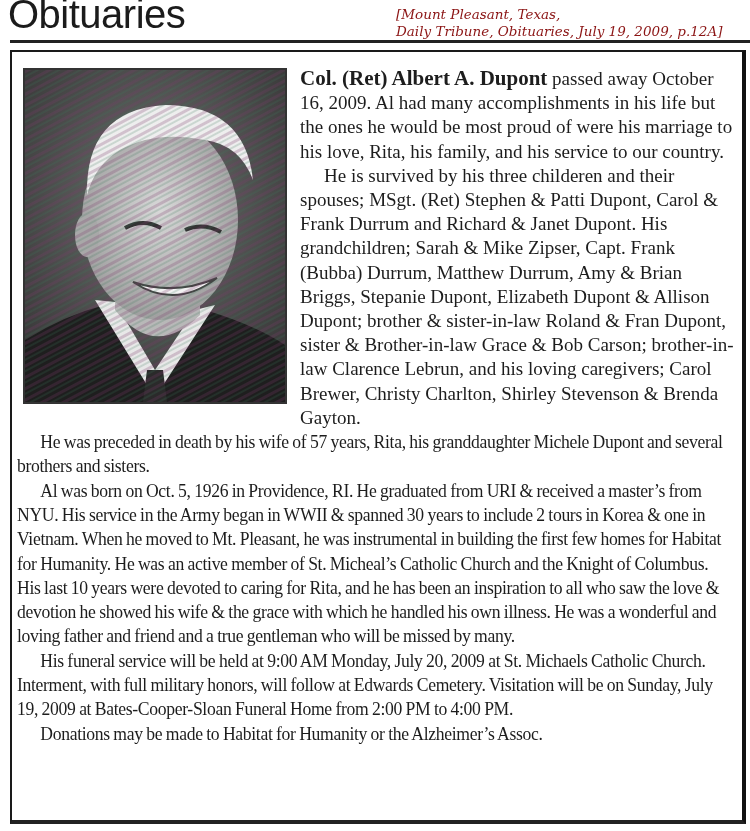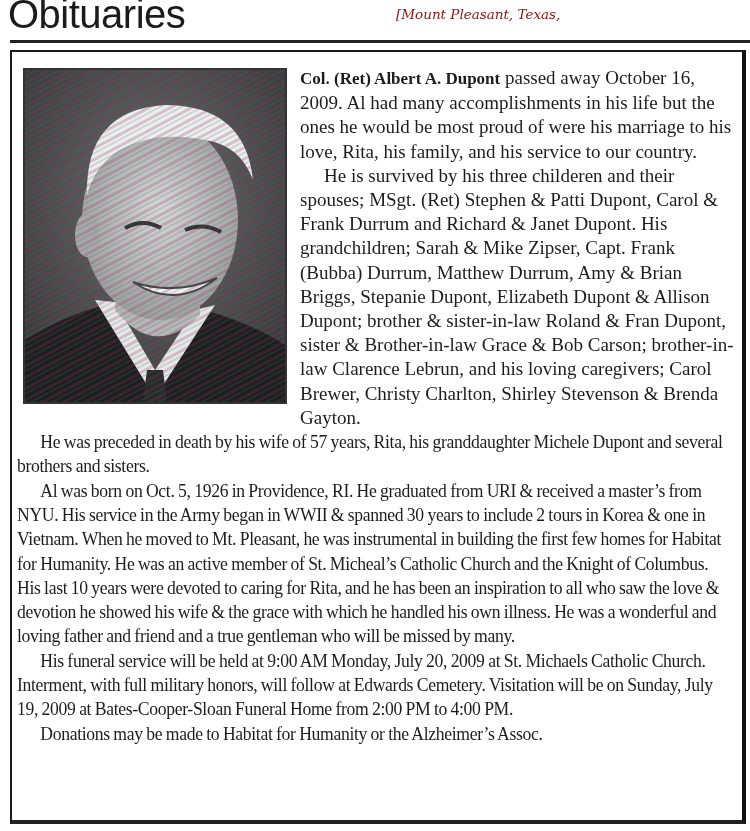--- a/index.html
+++ b/index.html
@@ -79,40 +79,41 @@
       float: left;
       width: 283px;
       height: 346px;
     }
     .text-area p {
       margin: 0;
       text-align: left;
     }
     .lead-name {
       font-weight: bold;
-      font-size: 17px;
+      font-size: 21px;
     }
     .indent { text-indent: 24px; }
     .right-col { padding-right: 6px; }
     .full-col {
       font-family: "Liberation Serif", serif;
       font-size: 18.2px;
       letter-spacing: -0.35px;
       word-spacing: -0.5px;
       line-height: 24.3px;
       transform: scaleX(0.97);
       transform-origin: left top;
     }
   </style>
 </head>
 <body>
 
 <div class="header-title">Obituaries</div>
 <div class="citation">
   <div>[Mount Pleasant, Texas,</div>
+  <div>Daily Tribune, Obituaries, July 19, 2009, p.12A]</div>
 </div>
 <div class="rule"></div>
 
 <div class="box"></div>
 
 <div class="photo" title="Portrait photo of Col. (Ret) Albert A. Dupont, smiling, wearing suit and tie">
   <svg width="260" height="332" viewBox="0 0 260 332" xmlns="http://www.w3.org/2000/svg">
     <defs>
       <radialGradient id="bg" cx="0.5" cy="0.4" r="0.8">
         <stop offset="0" stop-color="#6d6d6d"></stop>

